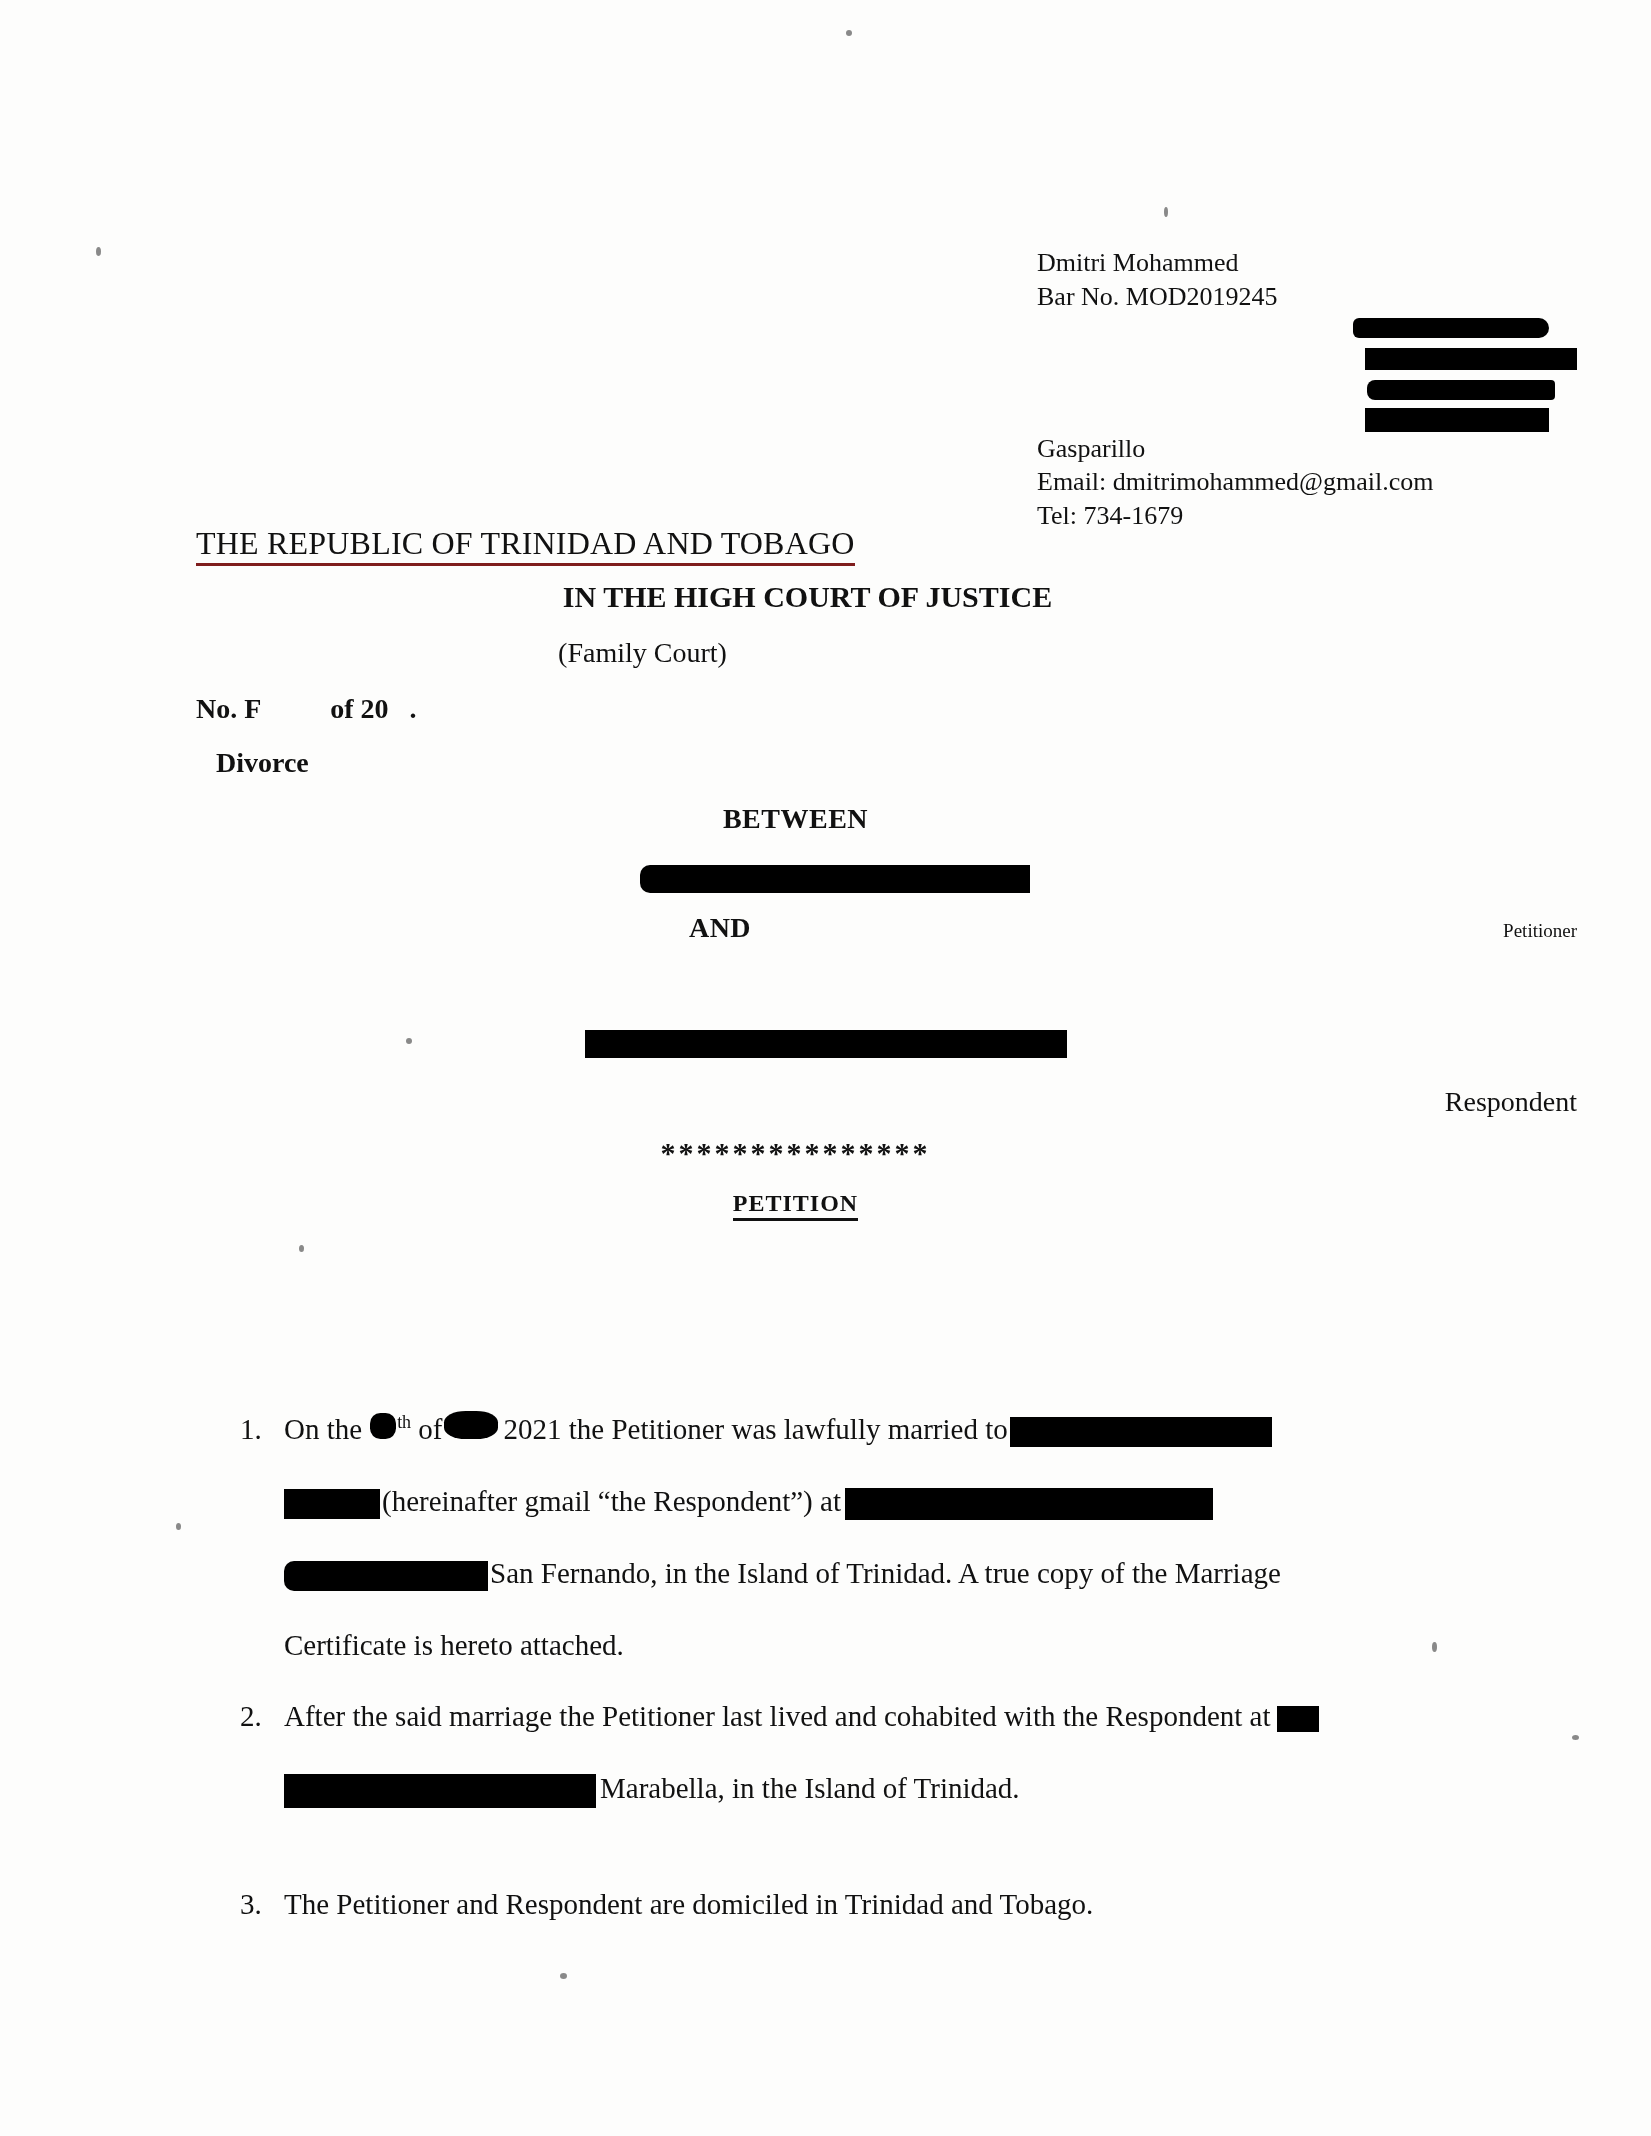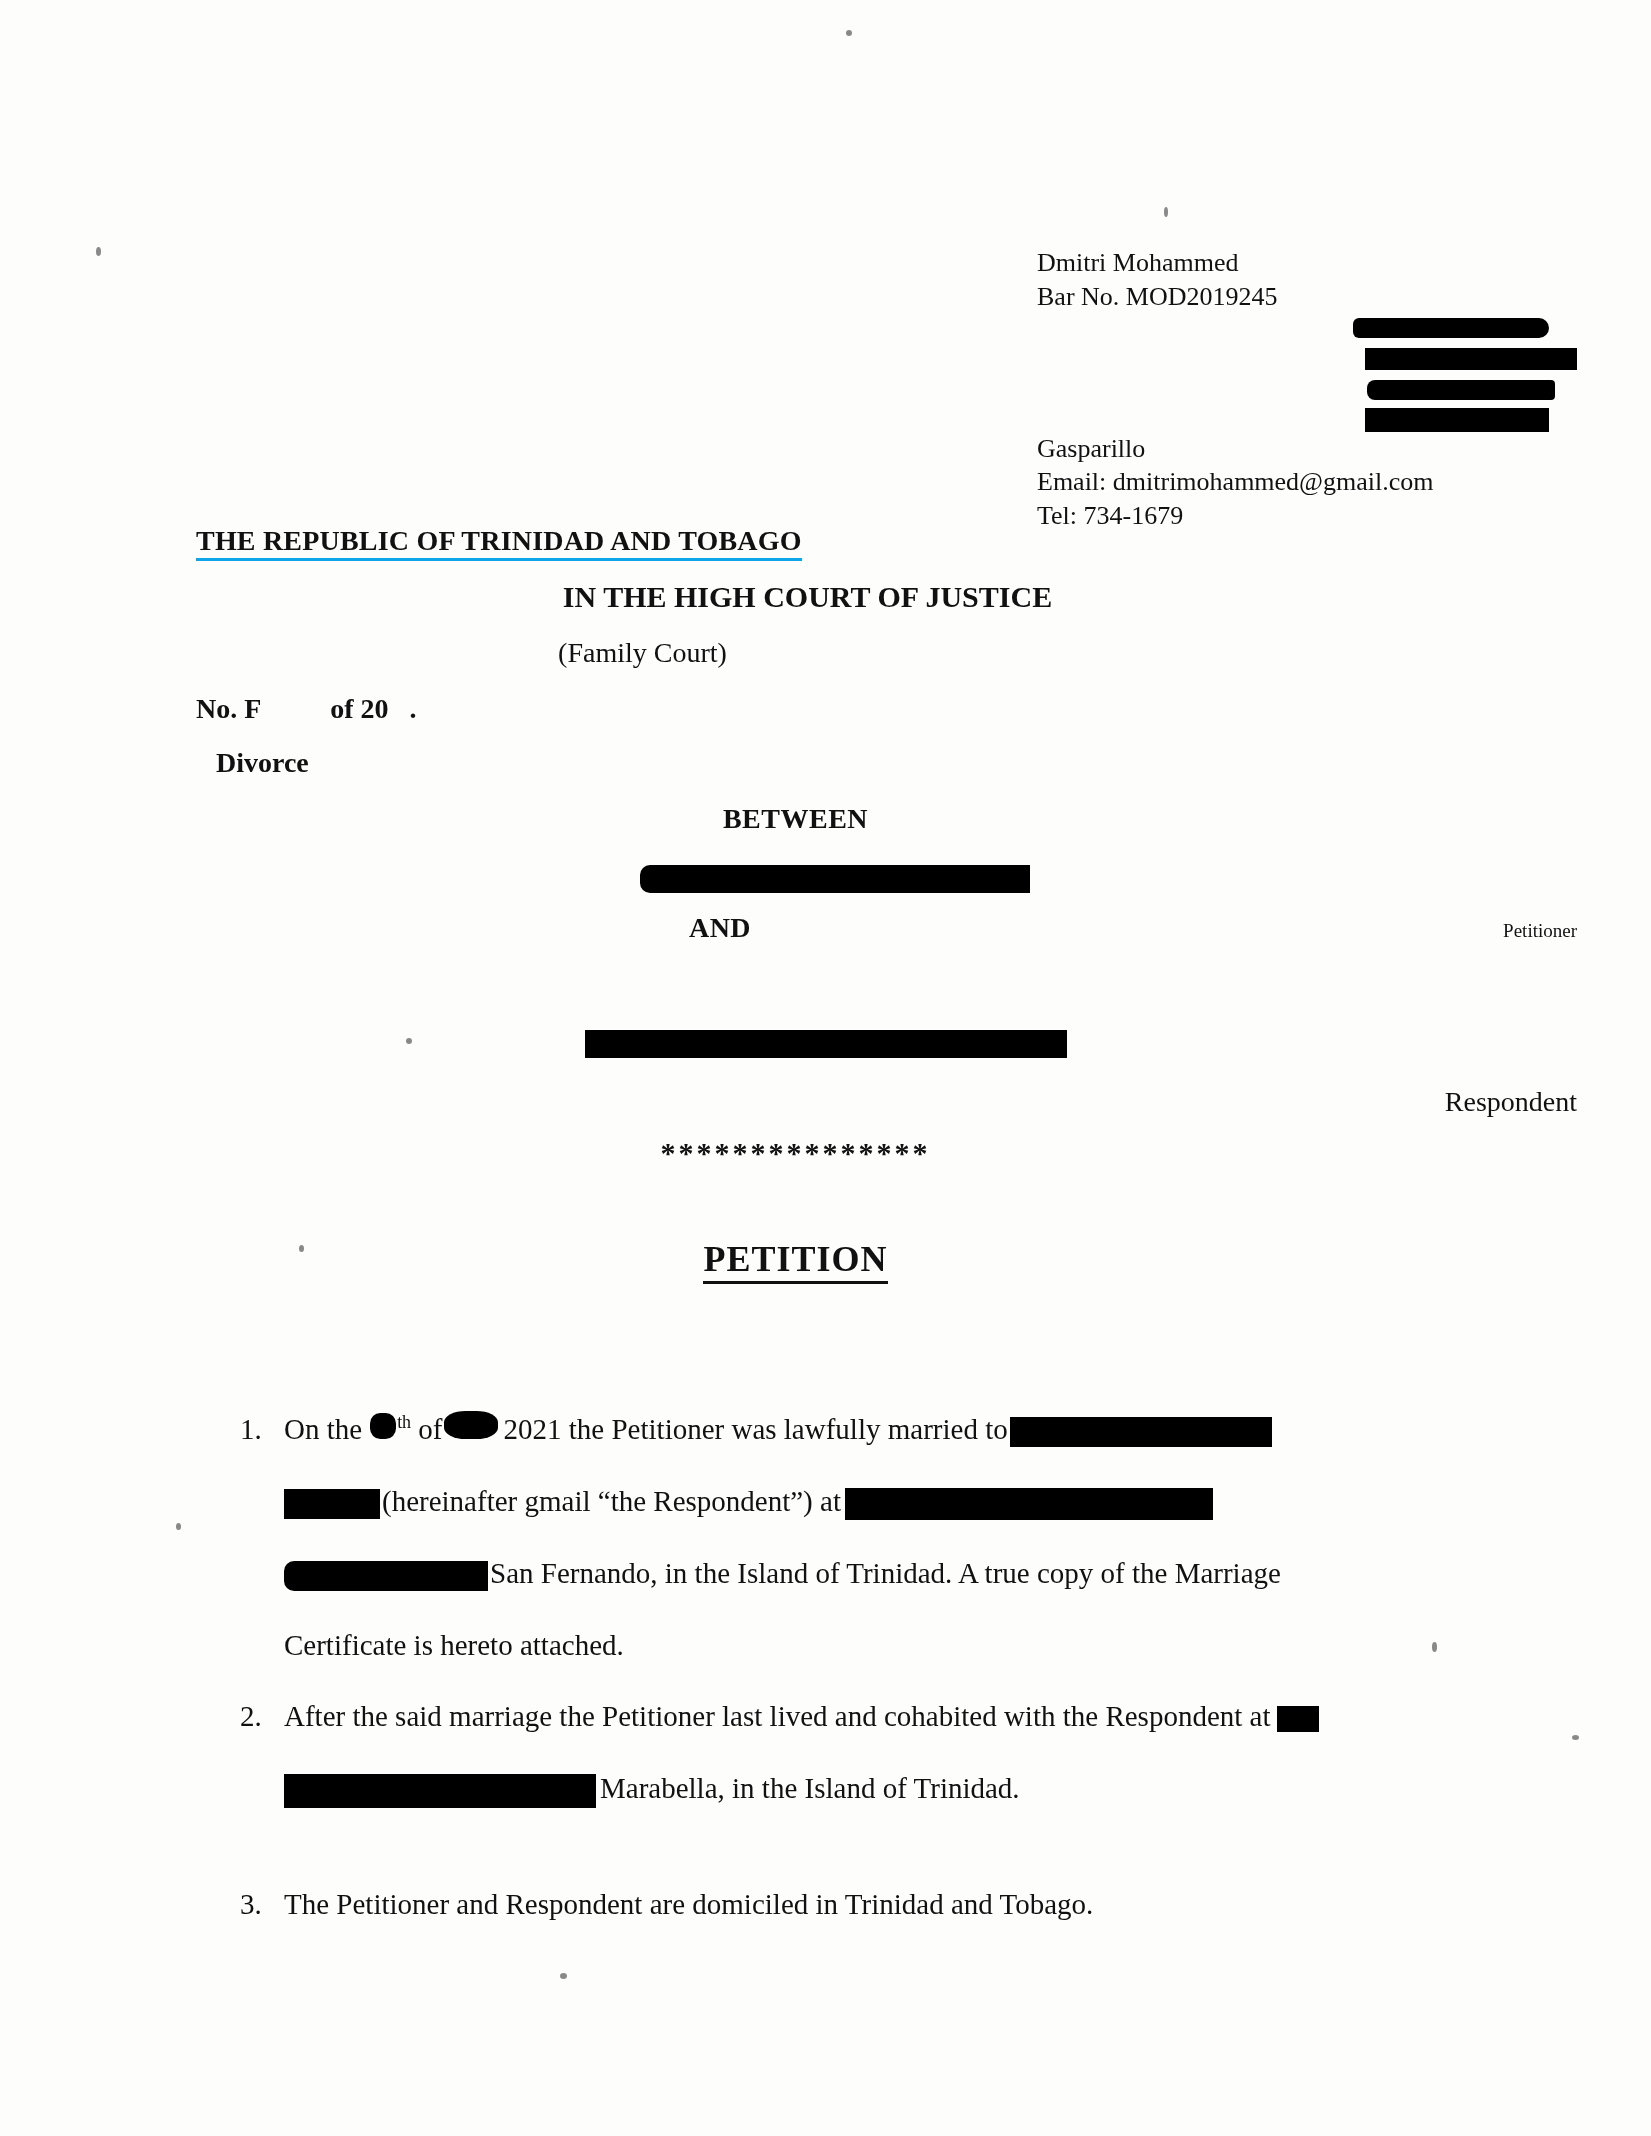--- a/index.html
+++ b/index.html
@@ -63,24 +63,24 @@
     position: relative;
     height: 112px;
     margin: 4px 0 2px 0;
   }
 
   
   .court-heading {
     position: absolute;
     left: 196px;
     top: 525px;
-    font-size: 28px;
-    font-weight: bold;
+    font-size: 32px;
+    font-weight: normal;
     letter-spacing: .2px;
-    border-bottom: 3px solid #0ea5e9;
+    border-bottom: 3px solid #7f1d1d;
     padding-bottom: 1px;
   }
   .court-line-2 {
     position: absolute;
     left: 12px;
     top: 580px;
     width: 1651px;
     text-align: center;
     padding-right: 60px;
     box-sizing: border-box;
@@ -170,26 +170,25 @@
     position: absolute;
     left: 0;
     top: 1190px;
     width: 1651px;
     text-align: center;
     padding-right: 60px;
     box-sizing: border-box;
   }
   .petition-title {
     display: inline-block;
-    font-size: 36px;
+    font-size: 24px;
     font-weight: bold;
     letter-spacing: 1px;
     border-bottom: 3px solid #111;
     padding-bottom: 1px;
-    margin-top: 48px;
   }
 
   
   .intro-line {
     position: absolute;
     left: 196px;
     top: 1295px;
     font-size: 29px;
     white-space: nowrap;
   }

